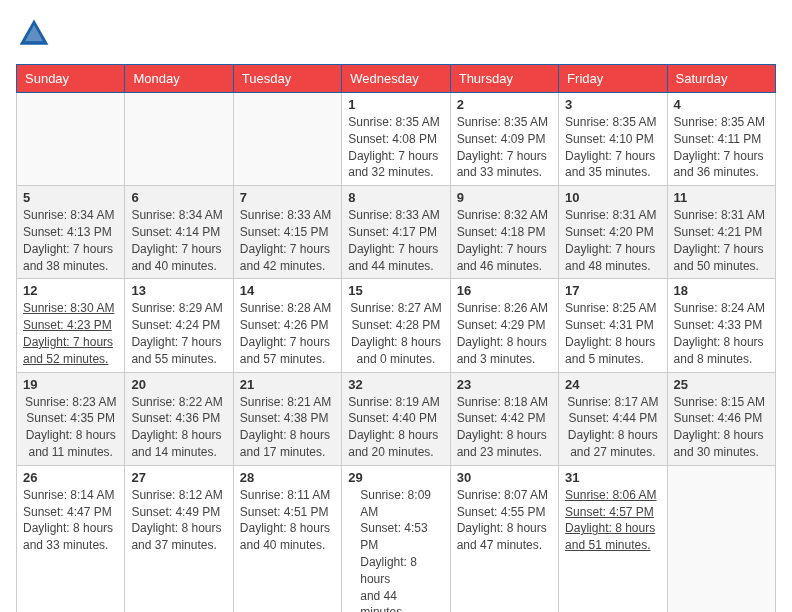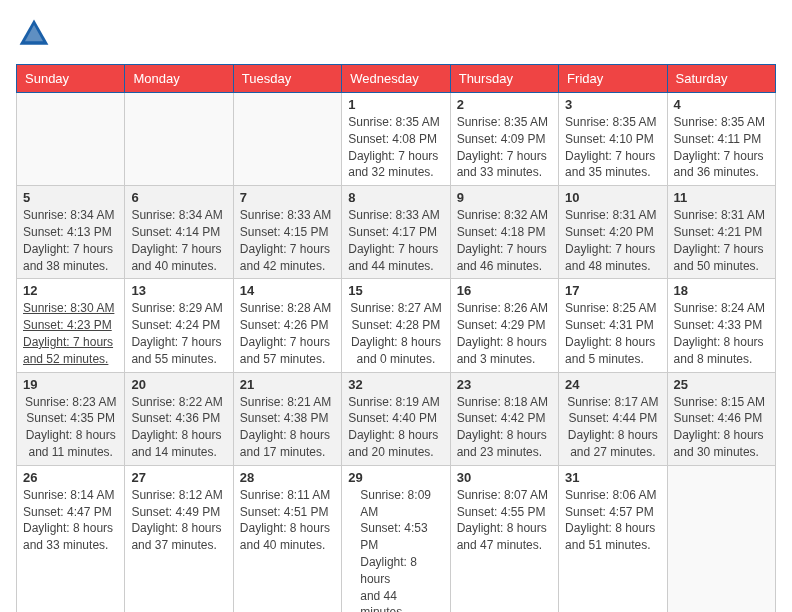--- a/index.html
+++ b/index.html
@@ -344,21 +344,21 @@
         </td>
         <td>
           <span class="day-number">30</span>
           <div class="day-info" style="white-space: pre-line;">Sunrise: 8:07 AM
 Sunset: 4:55 PM
 Daylight: 8 hours
 and 47 minutes.</div>
         </td>
         <td>
           <span class="day-number">31</span>
-          <div class="day-info" style="white-space: pre-line;">Sunrise: 8:06 AM
+          <div class="day-info" style="white-space: pre-line; text-decoration: underline;">Sunrise: 8:06 AM
 Sunset: 4:57 PM
 Daylight: 8 hours
 and 51 minutes.</div>
         </td>
         <td class="empty"></td>
       </tr>
     </tbody>
 </table>
 
 </body></html>

